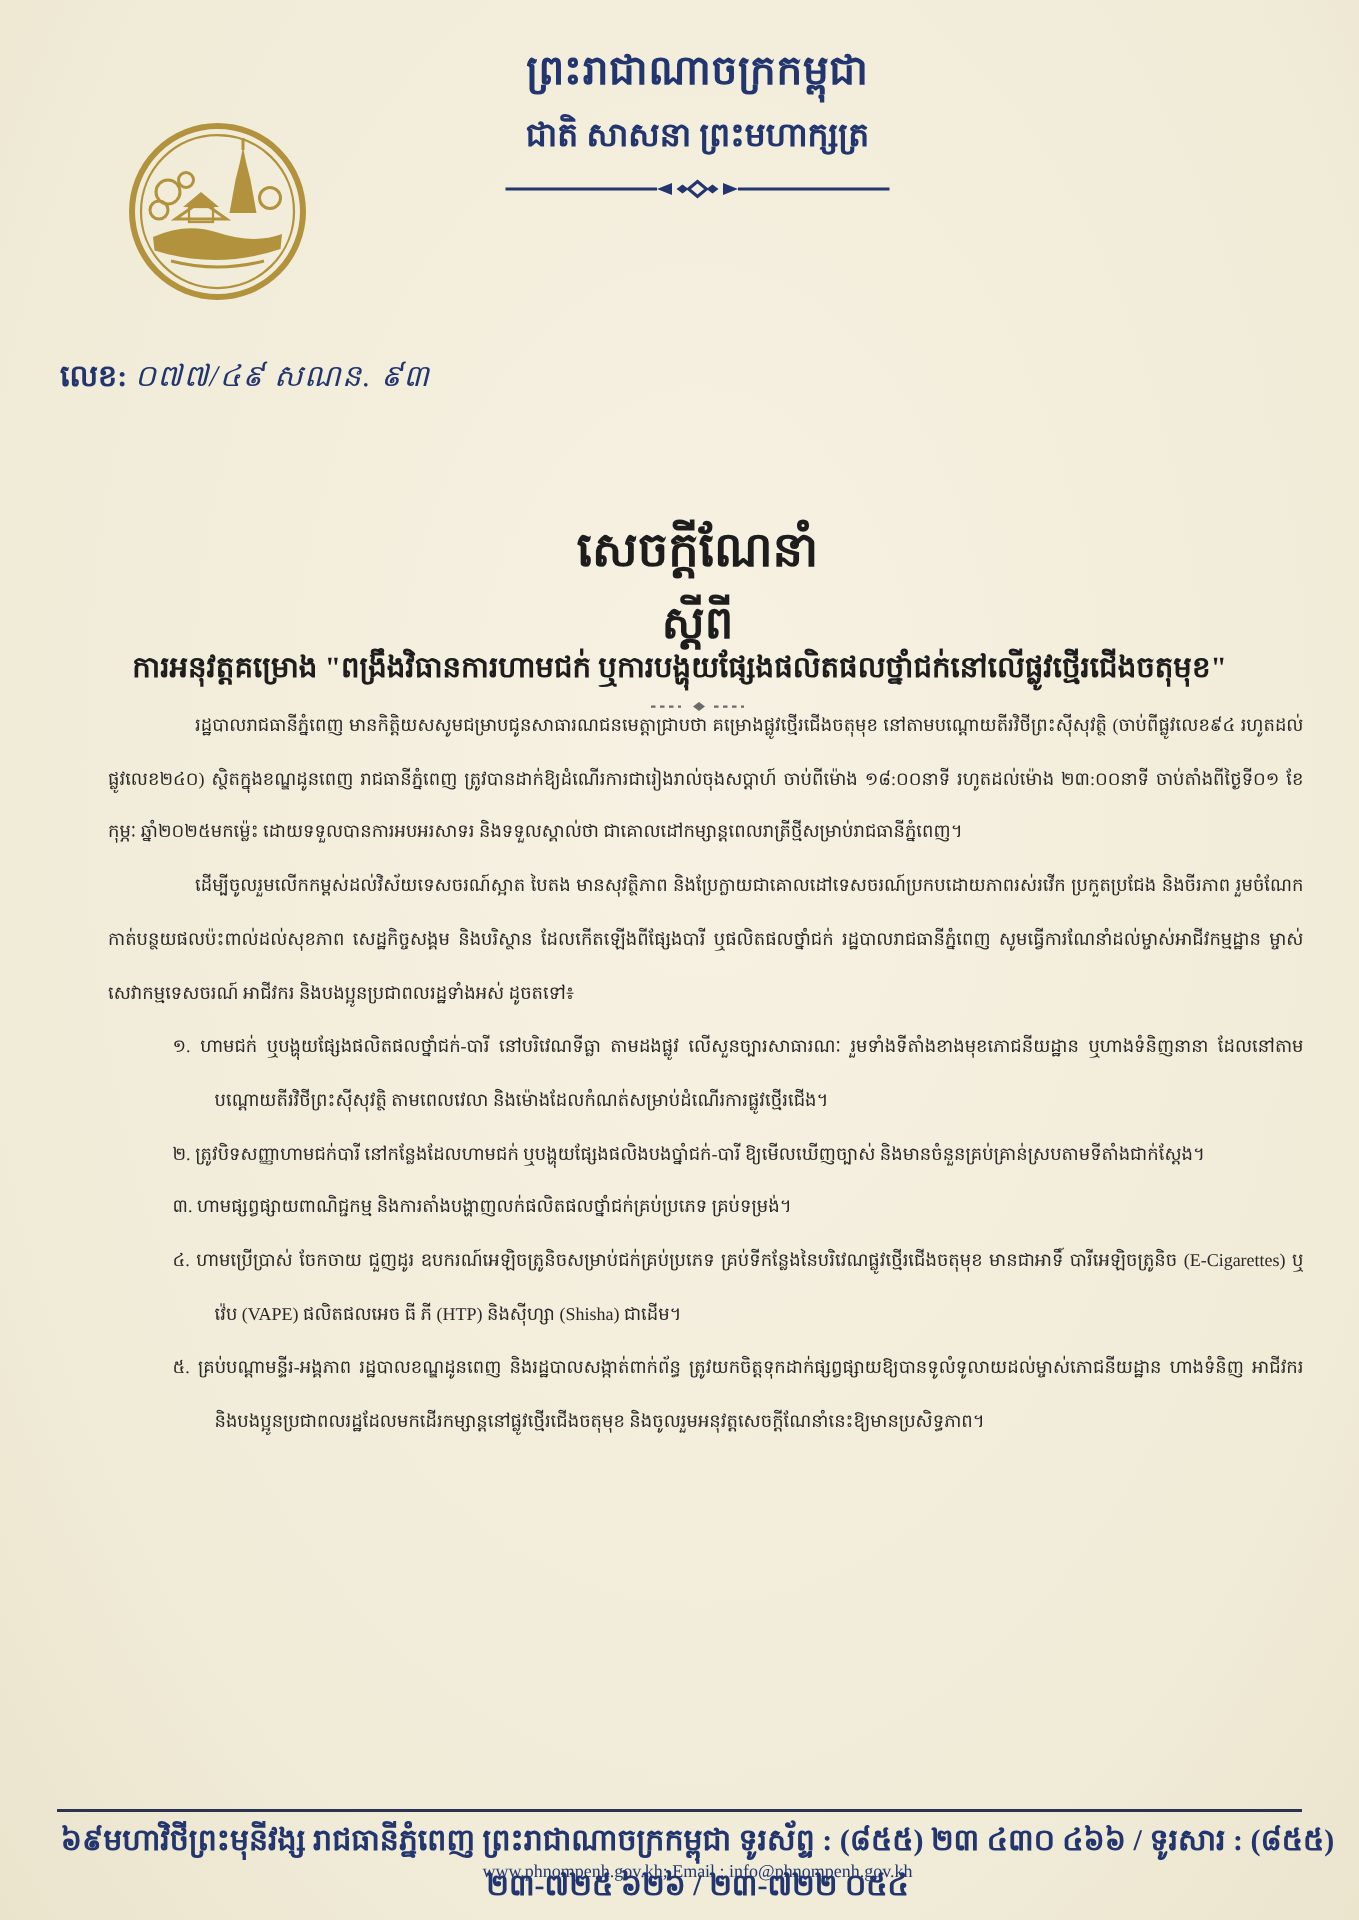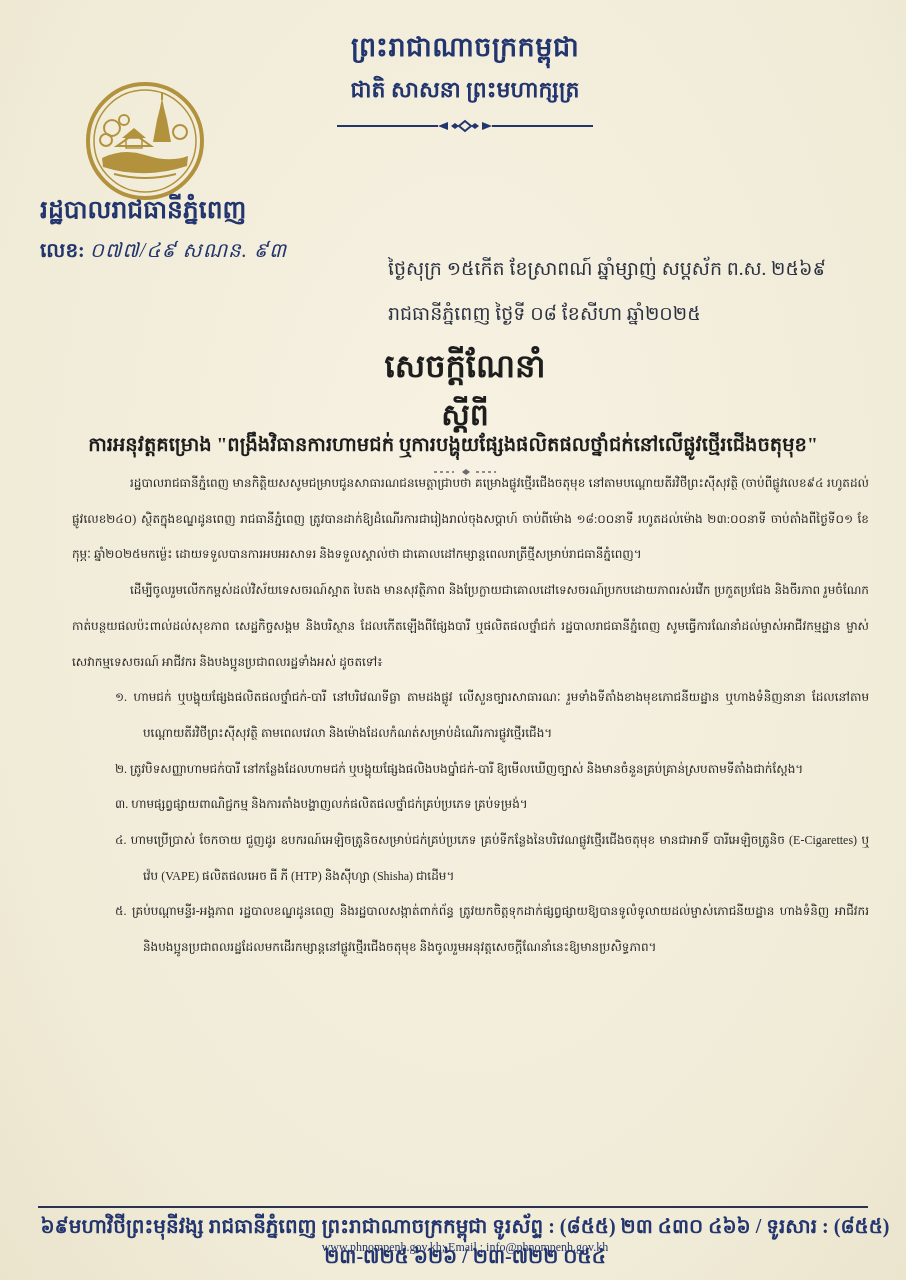--- a/index.html
+++ b/index.html
@@ -86,29 +86,24 @@
       <circle cx="28" cy="48" r="8" fill="none" stroke="#b2923c" stroke-width="2"></circle>
       <circle cx="22" cy="60" r="6" fill="none" stroke="#b2923c" stroke-width="2"></circle>
       <circle cx="96" cy="52" r="7" fill="none" stroke="#b2923c" stroke-width="2"></circle>
       <circle cx="40" cy="40" r="5" fill="none" stroke="#b2923c" stroke-width="2"></circle>
 
       <path d="M18 78 Q40 68 61 75 Q85 83 104 76 L103 86 Q61 100 19 87 Z" fill="#b2923c"></path>
       <path d="M30 94 Q61 102 92 94" fill="none" stroke="#b2923c" stroke-width="2"></path>
     </svg>
   </div>
 
-  <div class="abs org-name navy">រដ្ឋបាលរាជធានីភ្នំពេញ</div>
   <div class="abs ref-line navy">
     <span>លេខ: </span><span class="ref-number">០៧៧/៤៩ សណន. ៩៣</span>
   </div>
 
-  <div class="abs dateline">
-    <div>ថ្ងៃសុក្រ ១៥កើត ខែស្រាពណ៍ ឆ្នាំម្សាញ់ សប្តស័ក ព.ស. ២៥៦៩</div>
-    <div>រាជធានីភ្នំពេញ ថ្ងៃទី ០៨ ខែសីហា ឆ្នាំ២០២៥</div>
-  </div>
 
   <div class="abs center doc-title">សេចក្តីណែនាំ</div>
   <div class="abs center doc-about">ស្តីពី</div>
   <div class="abs doc-subject">ការអនុវត្តគម្រោង "ពង្រឹងវិធានការហាមជក់ ឬការបង្ហុយផ្សែងផលិតផលថ្នាំជក់នៅលើផ្លូវថ្មើរជើងចតុមុខ"</div>
 
   <div class="abs center subject-divider">
     <svg width="70" height="10" viewBox="0 0 70 10">
       <line x1="4" y1="5" x2="24" y2="5" stroke="#6b6b6b" stroke-width="1.5" stroke-dasharray="3 3"></line>
       <path d="M32 5 l4 -3 4 3 -4 3 z" fill="#6b6b6b"></path>
       <line x1="46" y1="5" x2="66" y2="5" stroke="#6b6b6b" stroke-width="1.5" stroke-dasharray="3 3"></line>

